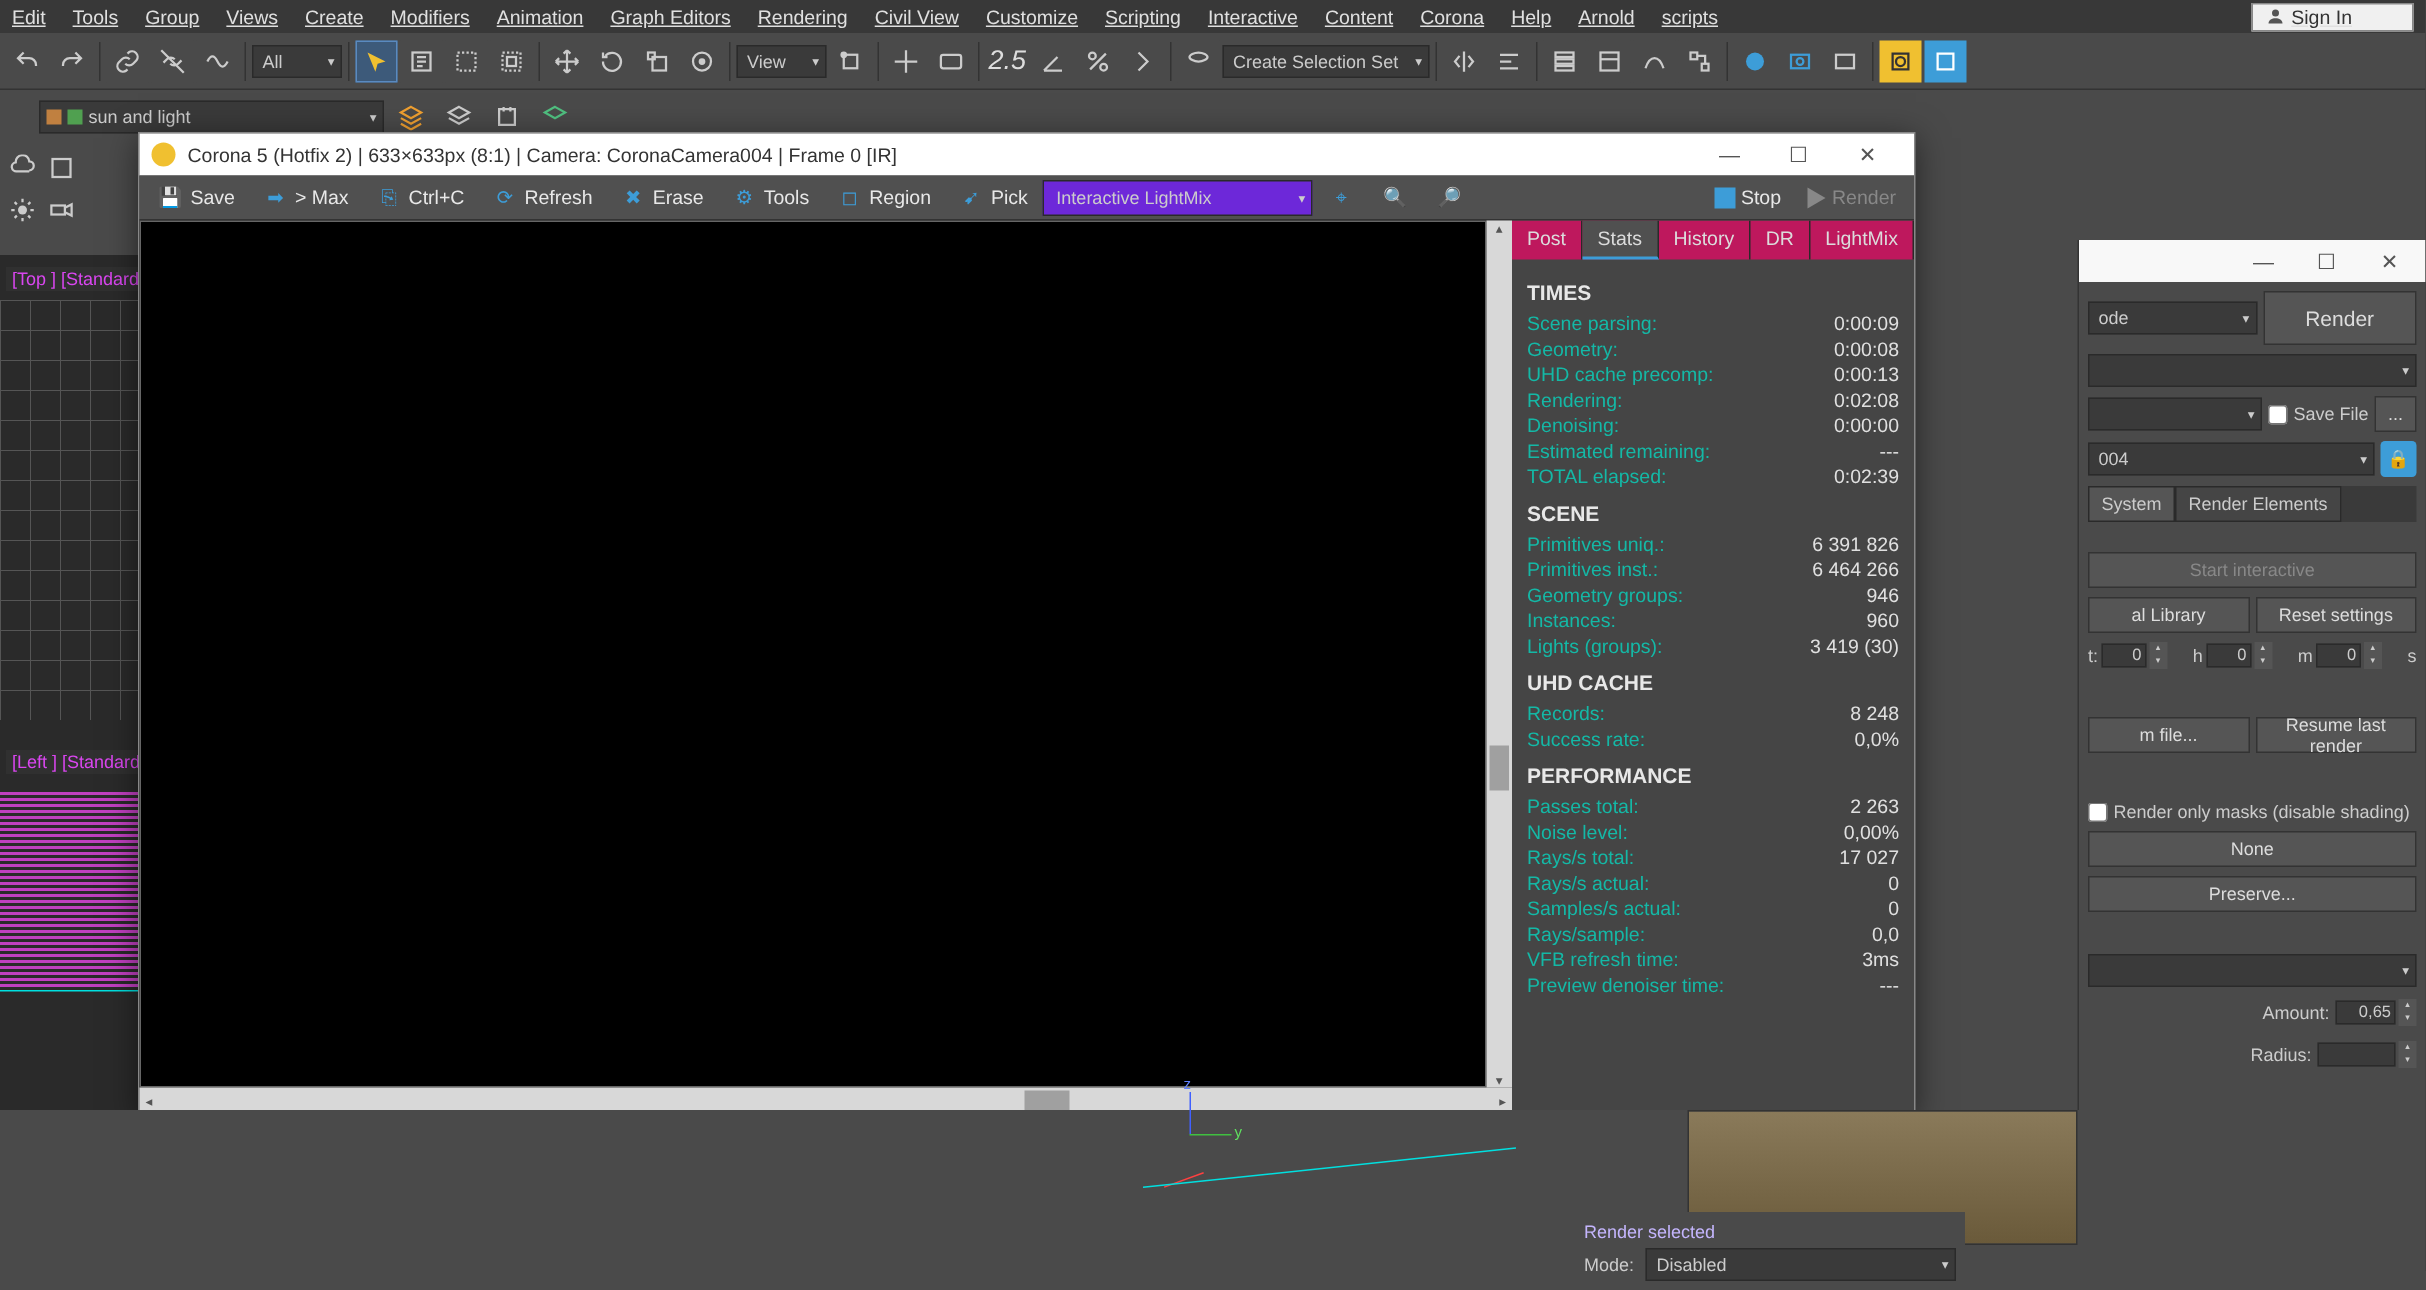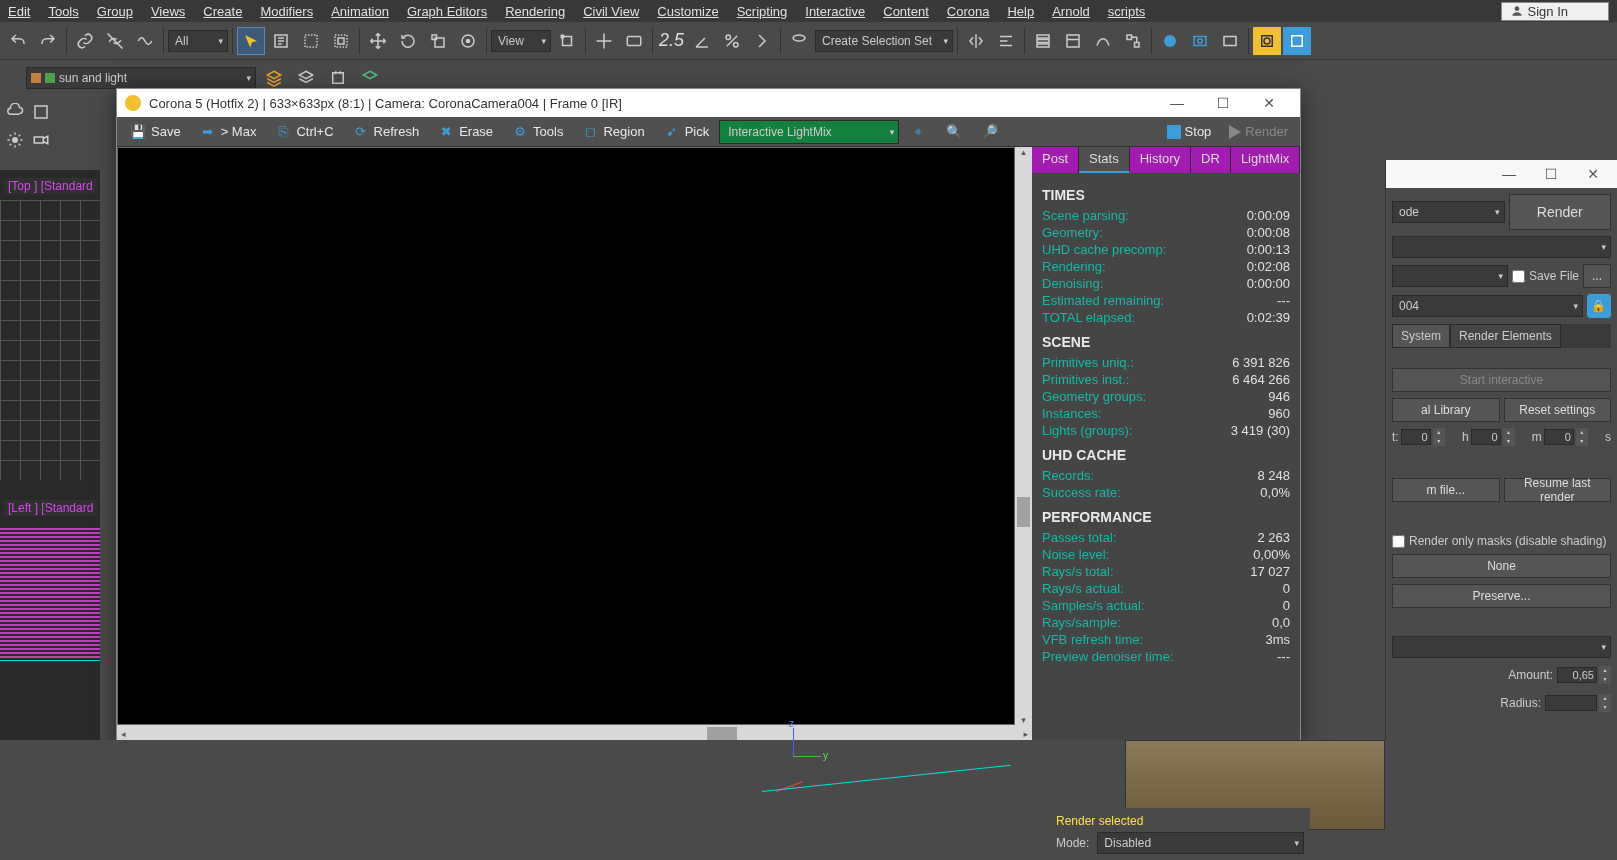--- a/index.html
+++ b/index.html
@@ -35,50 +35,50 @@
 .ls-btn { width: 24px; height: 24px; background: #4a4a4a; display: flex; align-items: center; justify-content: center; cursor: pointer; }
 
 
 .viewport-bg { position: absolute; left: 0; top: 170px; width: 100px; height: 650px; background: #2a2a2a; }
 .vp-label { position: absolute; color: #d946ef; font-size: 12px; background: rgba(50,50,50,0.8); padding: 1px 4px; }
 .vp-grid { position: absolute; background: linear-gradient(#555 1px, transparent 1px) 0 0/20px 20px, linear-gradient(90deg, #555 1px, transparent 1px) 0 0/20px 20px; }
 .vp-wire { position: absolute; background: repeating-linear-gradient(0deg, #c040c0, #c040c0 2px, #2a2a2a 2px, #2a2a2a 4px); }
 .vp-cyan-line { position: absolute; background: #00e0e0; height: 1px; }
 
 
-.vfb { position: absolute; left: 116px; top: 88px; width: 1185px; height: 655px; background: #3a3a3a; border: 1px solid #888; display: flex; flex-direction: column; box-shadow: 0 4px 20px rgba(0,0,0,0.5); }
+.vfb { position: absolute; left: 92px; top: 88px; width: 1185px; height: 655px; background: #3a3a3a; border: 1px solid #888; display: flex; flex-direction: column; box-shadow: 0 4px 20px rgba(0,0,0,0.5); }
 .vfb-title { background: #ffffff; height: 28px; display: flex; align-items: center; padding: 0 8px; color: #333; font-size: 13px; gap: 8px; }
 .vfb-logo { width: 16px; height: 16px; background: #f0c030; border-radius: 50%; }
 .vfb-winctl { margin-left: auto; display: flex; gap: 0; }
 .vfb-winctl button { width: 46px; height: 28px; border: none; background: transparent; cursor: pointer; font-size: 14px; color: #555; }
 
 .vfb-toolbar { background: #505050; height: 30px; display: flex; align-items: center; gap: 2px; padding: 0 4px; border-bottom: 1px solid #333; }
 .vfb-tbtn { display: flex; align-items: center; gap: 4px; padding: 2px 8px; color: #e8e8e8; cursor: pointer; font-size: 13px; height: 24px; }
 .vfb-icon { width: 18px; height: 18px; display: flex; align-items: center; justify-content: center; }
 .vfb-icon.blue { color: #3d9dd8; }
 .vfb-right { margin-left: auto; display: flex; align-items: center; gap: 2px; }
 .vfb-stop { background: #3d9dd8; width: 14px; height: 14px; }
 .vfb-play { width: 0; height: 0; border-left: 12px solid #888; border-top: 7px solid transparent; border-bottom: 7px solid transparent; }
-.vfb-lightmix-dd { background: #15803d; border: 1px solid #2a2a2a; padding: 2px 20px 2px 8px; position: relative; height: 24px; display: flex; align-items: center; min-width: 180px; }
+.vfb-lightmix-dd { background: #6d28d9; border: 1px solid #2a2a2a; padding: 2px 20px 2px 8px; position: relative; height: 24px; display: flex; align-items: center; min-width: 180px; }
 .vfb-lightmix-dd::after { content: "▾"; position: absolute; right: 4px; font-size: 9px; }
 
 .vfb-body { flex: 1; display: flex; min-height: 0; }
 .vfb-viewport { flex: 1; background: #000000; position: relative; border: 1px solid #666; }
 .vfb-scroll-v { width: 17px; background: #d8d8d8; position: relative; }
 .vfb-scroll-v::before { content: "▴"; position: absolute; top: 0; width: 100%; text-align: center; font-size: 9px; color: #555; }
 .vfb-scroll-v::after { content: "▾"; position: absolute; bottom: 0; width: 100%; text-align: center; font-size: 9px; color: #555; }
 .vfb-scroll-thumb-v { position: absolute; left: 2px; right: 2px; top: 350px; height: 30px; background: #a0a0a0; }
 .vfb-scroll-h { height: 17px; background: #d8d8d8; display: flex; align-items: center; }
 .vfb-scroll-h::before { content: "◂"; font-size: 9px; color: #555; padding: 0 4px; }
 .vfb-scroll-h::after { content: "▸"; font-size: 9px; color: #555; padding: 0 4px; margin-left: auto; }
 .vfb-scroll-thumb-h { position: absolute; left: 590px; width: 30px; height: 13px; top: 2px; background: #a0a0a0; }
 
 
 .stats-panel { width: 268px; background: #454545; color: #dcdcdc; overflow-y: auto; font-size: 13px; }
-.stats-tabs { display: flex; background: #a21caf; height: 26px; }
+.stats-tabs { display: flex; background: #be185d; height: 26px; }
 .stats-tab { padding: 4px 10px; cursor: pointer; border-right: 1px solid #2a2a2a; font-size: 13px; }
 .stats-tab.active { background: #505050; border-bottom: 2px solid #3d9dd8; }
 .stats-content { padding: 6px 10px; }
 .stats-section { font-weight: bold; margin: 8px 0 4px 0; font-size: 14px; color: #e8e8e8; }
 .stats-row { display: flex; justify-content: space-between; padding: 1px 0; font-size: 13px; }
 .stats-row .label { color: #14b8a6; }
 .stats-row .value { color: #e0e0e0; }
 
 
 .right-panel { position: absolute; right: 0; top: 160px; width: 232px; height: 660px; background: #4a4a4a; border-left: 1px solid #333; display: flex; flex-direction: column; font-size: 12px; }
@@ -705,21 +705,21 @@
   <div class="axis-gizmo">
     <div class="z"></div>
       <div class="y"></div>
       <div class="x"></div>
     <span class="axis-label" style="left:24px; top:-10px; color:#6080ff">z</span>
     <span class="axis-label" style="left:58px; top:22px; color:#60e060">y</span>
   </div>
   <div style="position:absolute; left:762px; bottom:68px; width:250px; height:1px; background:#00e0e0; transform:rotate(-6deg); transform-origin:left;"></div>
   <div class="preview-thumb"></div>
   <div style="position:absolute; left:1050px; bottom:0; width:260px; background:#4a4a4a; padding:6px;">
-    <div style="color:#fde047; margin-bottom:4px;">Render selected</div>
+    <div style="color:#c4b5fd; margin-bottom:4px;">Render selected</div>
     <div class="mode-row">
       <span style="flex:0 0 auto">Mode:</span>
       <div class="rp-dd">
           <span>Disabled</span>
         </div>
     </div>
   </div>
 </div>
 
 </body></html>

